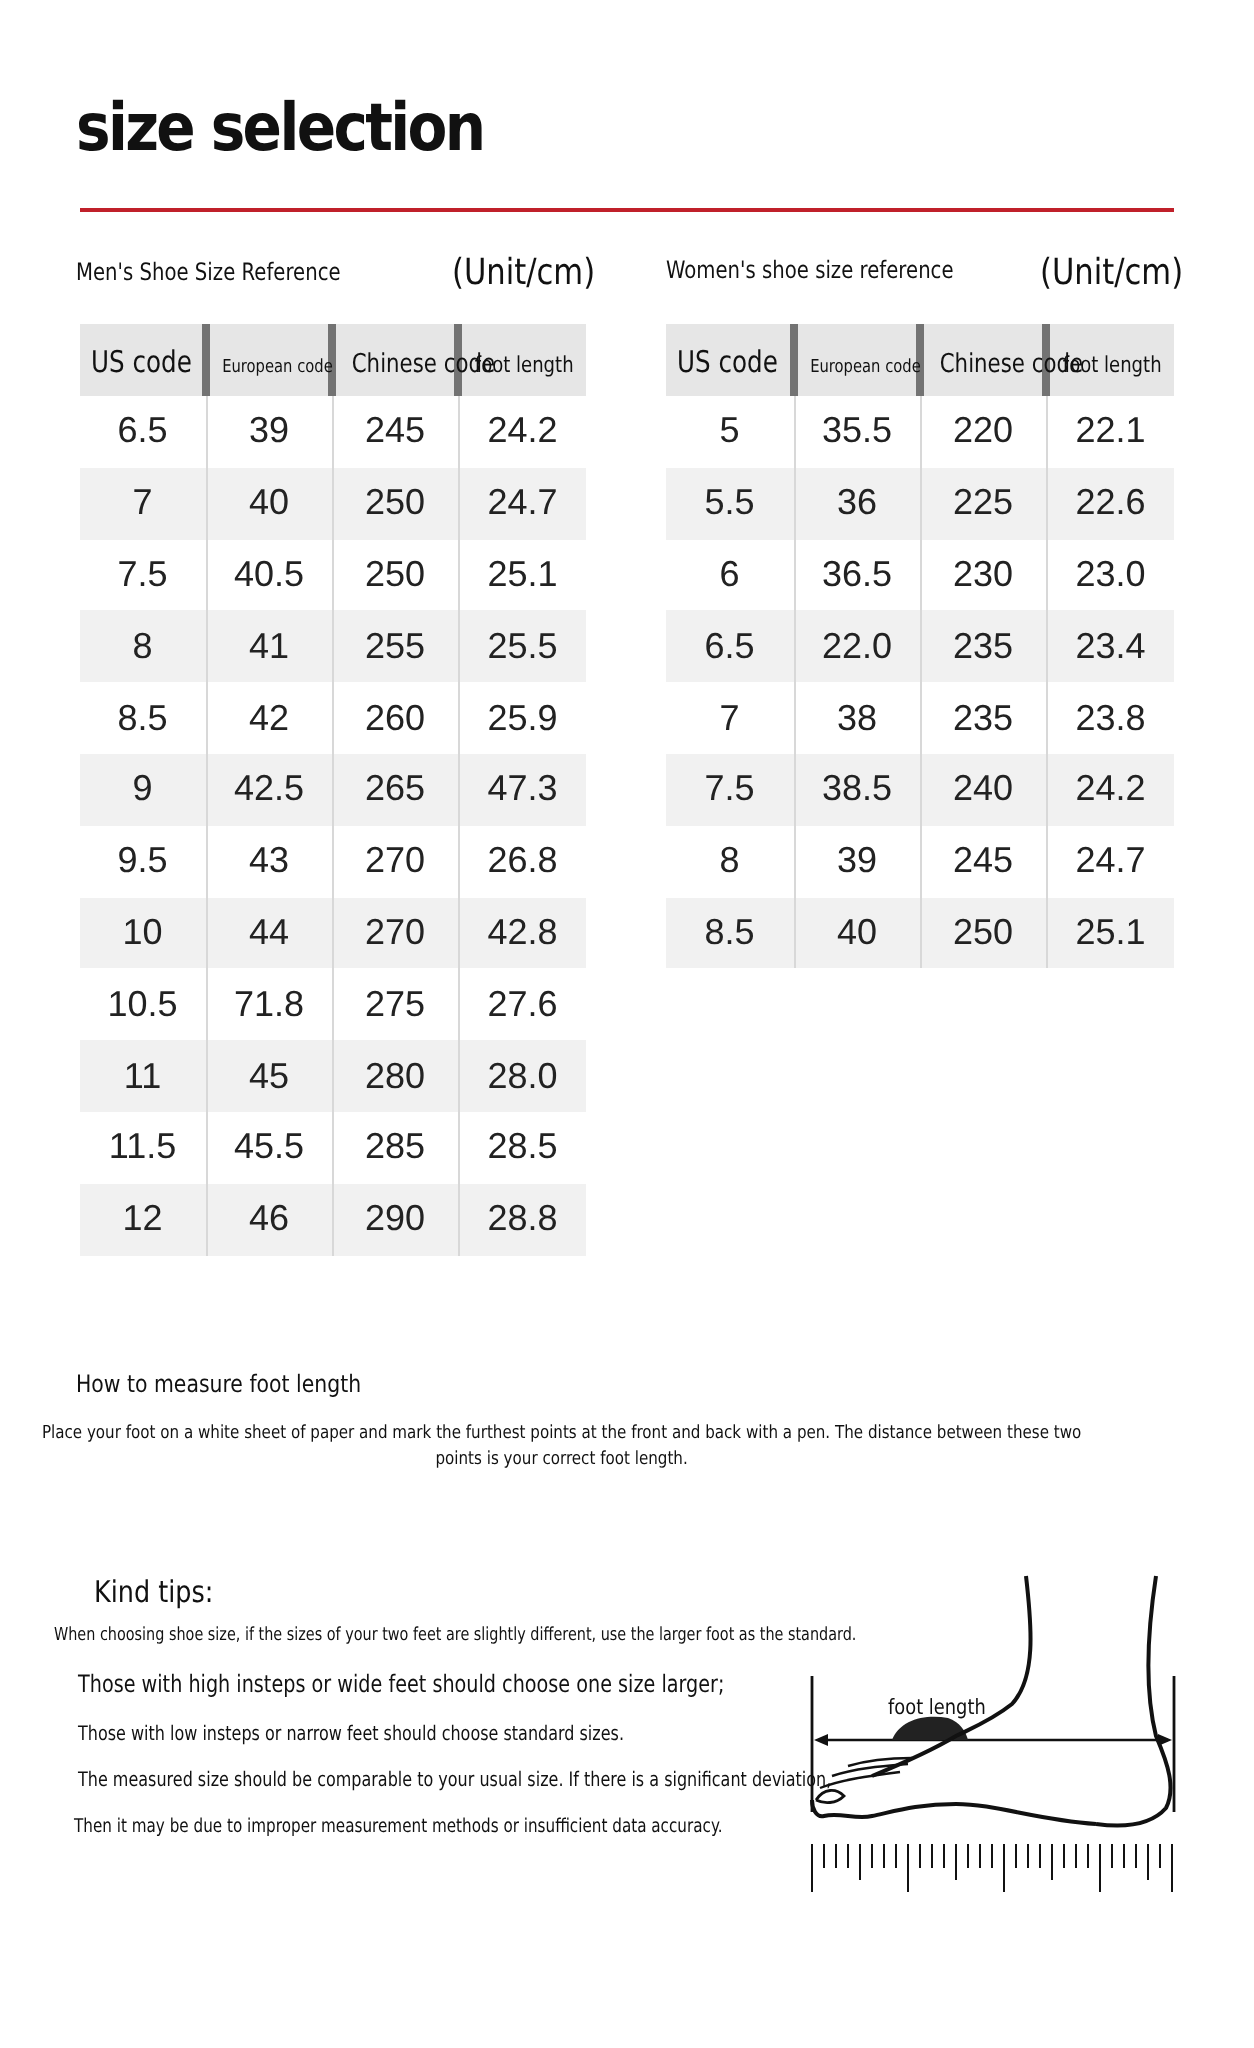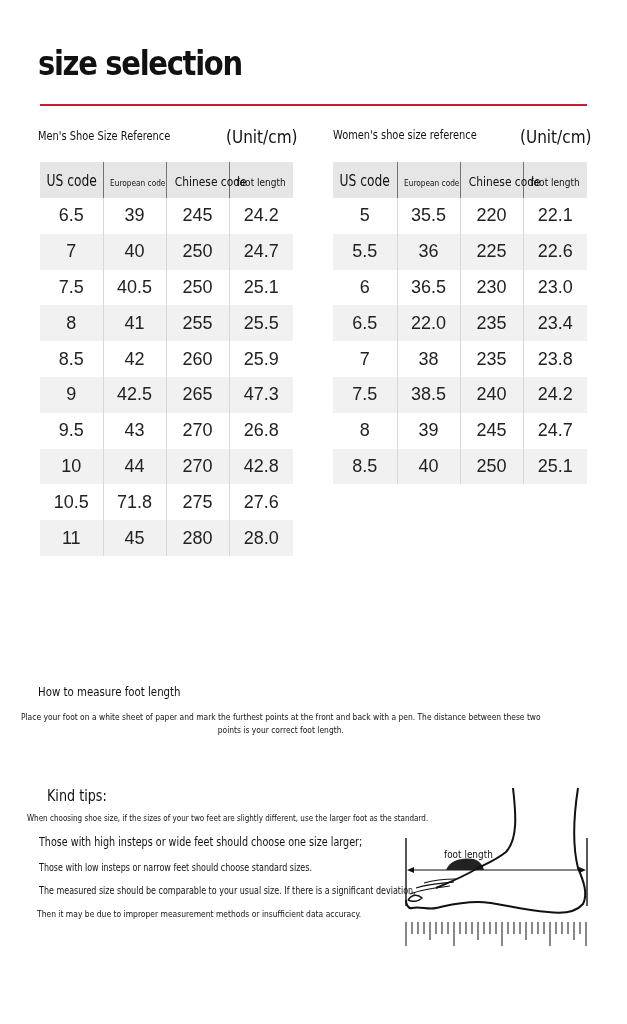--- a/index.html
+++ b/index.html
@@ -25,21 +25,21 @@
   .unit {
     position: absolute; font-family: "DejaVu Sans", sans-serif; font-size: 18px;
     transform: scaleX(0.85); transform-origin: left top; color: #111; white-space: nowrap;
   }
   table.size {
     position: absolute; border-collapse: collapse; table-layout: fixed;
   }
   table.size th {
     background: #e6e6e6; height: 36px; font-weight: normal; color: #111;
     font-family: "DejaVu Sans", sans-serif;
-    border-right: 1px solid #737373; padding: 0;
+    border-right: 4px solid #737373; padding: 0;
   }
   table.size th:last-child, table.size td:last-child { border-right: none; }
   table.size th .h { display: inline-block; white-space: nowrap; transform: scaleX(0.82); }
   th.big .h { font-size: 15px; }
   th.mid .h { font-size: 13px; }
   th.sm .h { font-size: 11px; }
   th.xs .h { font-size: 9px; line-height: 11px; white-space: normal; }
   table.size td {
     height: 35.8px; text-align: center; font-size: 18px; color: #222;
     border-right: 1px solid #d8d8d8;
@@ -141,20 +141,32 @@
         <td>10.5</td>
         <td>71.8</td>
         <td>275</td>
         <td>27.6</td>
       </tr>
       <tr>
         <td>11</td>
         <td>45</td>
         <td>280</td>
         <td>28.0</td>
+      </tr>
+      <tr>
+        <td>11.5</td>
+        <td>45.5</td>
+        <td>285</td>
+        <td>28.5</td>
+      </tr>
+      <tr>
+        <td>12</td>
+        <td>46</td>
+        <td>290</td>
+        <td>28.8</td>
       </tr>
     </tbody>
 </table>
 
 <div class="tbl-label" style="left:333px; top:128px;">Women's shoe size reference</div>
 <div class="unit" style="left:520px; top:126px;">(Unit/cm)</div>
 
 <table class="size" id="womens-table" style="left:333px; top:162px; width:254px;">
   <colgroup>
       <col style="width:64px">

